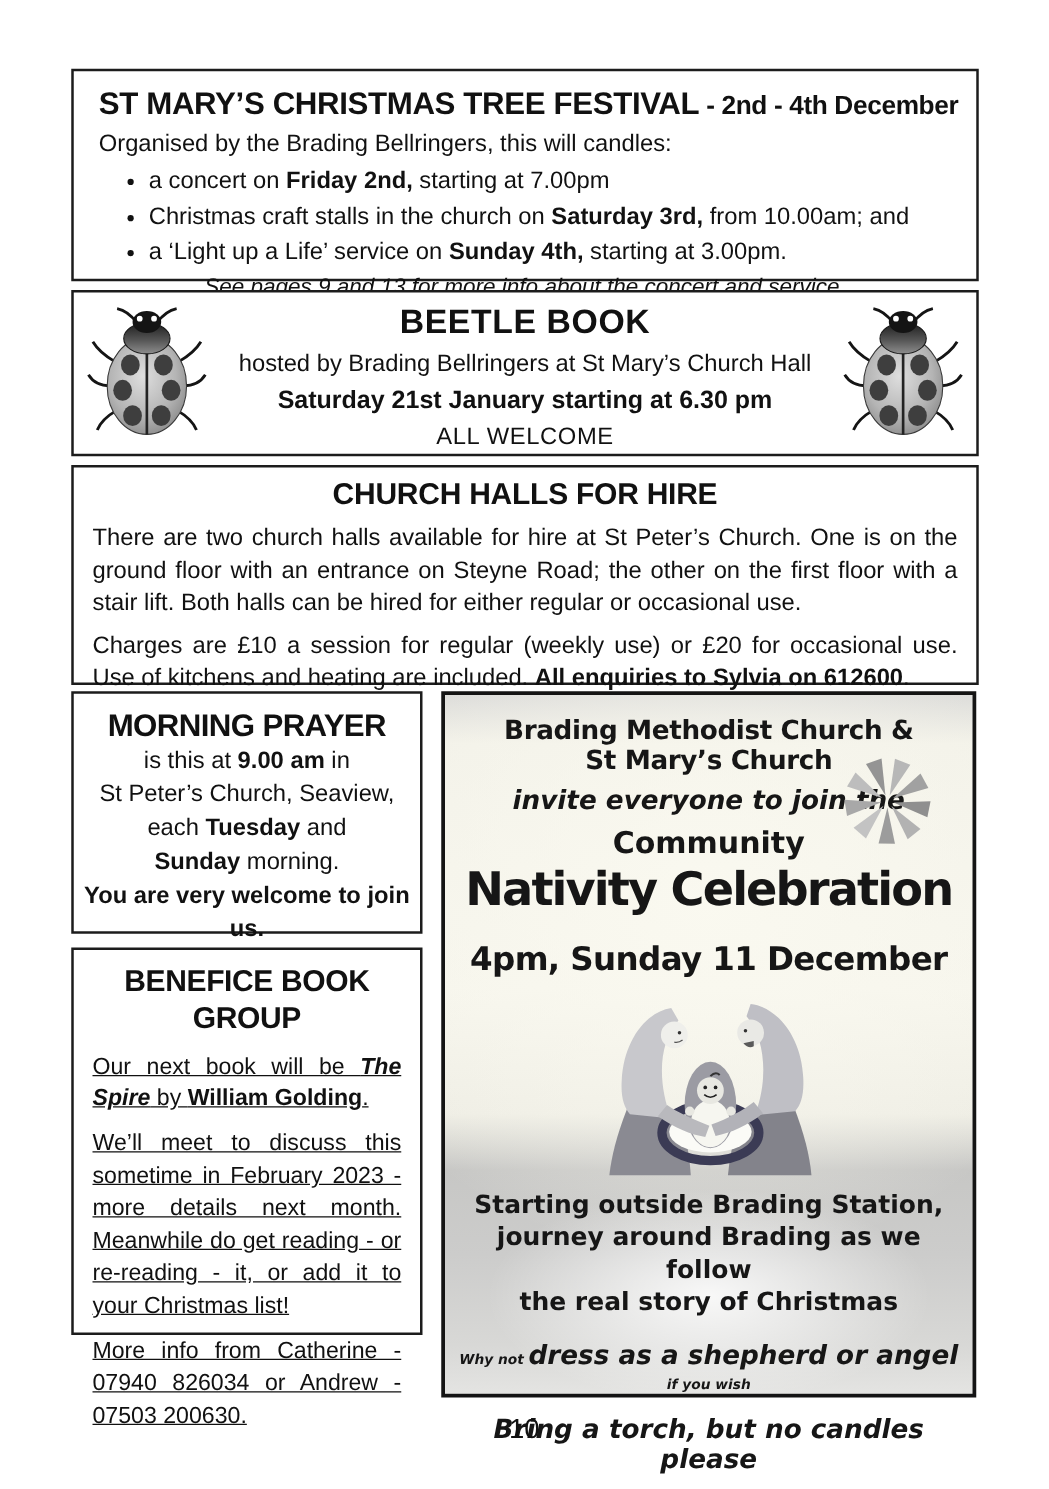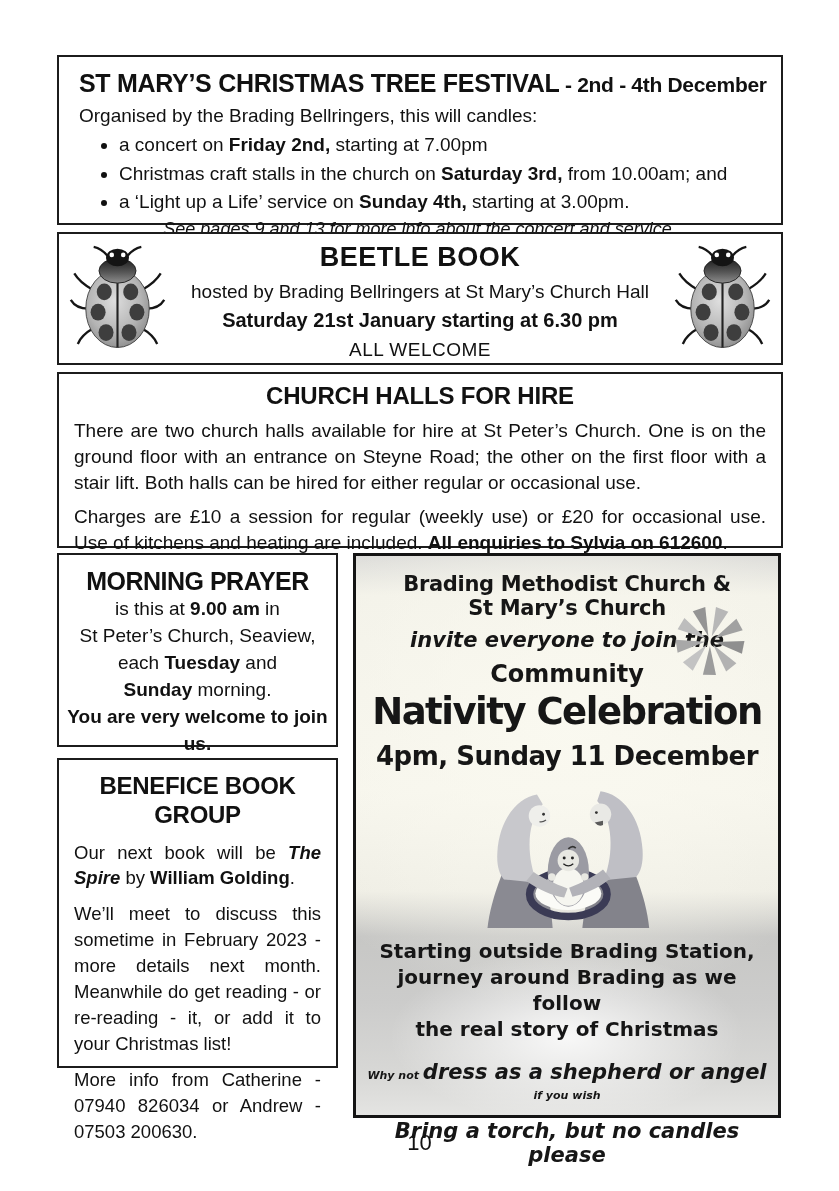--- a/index.html
+++ b/index.html
@@ -36,39 +36,39 @@
   
   .morning{left:57px;top:553px;width:281px;height:194px;padding:12px 6px;text-align:center;}
   .morning .m-title{font-weight:bold;font-size:25px;letter-spacing:-0.5px;}
   .morning .m-line{font-size:19px;line-height:1.42;}
   .morning .m-line:first-of-type{margin-top:2px;}
   .morning .m-bold{font-weight:bold;}
 
   
   .bookgroup{left:57px;top:758px;width:281px;height:310px;padding:12px 15px;}
   .bookgroup .b-title{font-weight:bold;font-size:24px;text-align:center;line-height:1.2;letter-spacing:-0.3px;}
-  .bookgroup p{font-size:18.5px;line-height:1.4;text-align:justify;margin:10px 0 0 0;}
+  .bookgroup p{font-size:18.5px;line-height:1.4;text-align:justify;margin:10px 0 0 0;text-decoration:underline;}
   .bookgroup .b-ital{font-weight:bold;font-style:italic;}
   .bookgroup .b-bold{font-weight:bold;}
 
   
   .poster{
     left:353px;top:553px;width:428px;height:565px;border:3px solid #141414;
     font-family:"DejaVu Sans",sans-serif;color:#161616;text-align:center;
     padding:16px 8px 8px 8px;
     background:
       radial-gradient(ellipse 60% 22% at 50% 86%, rgba(255,255,255,0.85), rgba(255,255,255,0) 70%),
       radial-gradient(ellipse 90% 60% at 50% 30%, rgba(250,249,240,0.95), rgba(250,249,240,0) 85%),
       linear-gradient(180deg,#d9d9d7 0%, #f2f1e8 7%, #f6f5ec 42%, #eeede4 60%, #c7c7c5 68%, #cccccb 80%, #d8d8d6 93%, #e4e4e2 100%);
   }
   .poster .p-head{font-weight:bold;font-size:21px;line-height:1.15;letter-spacing:-0.3px;}
   .poster .p-invite{font-weight:bold;font-style:italic;font-size:21px;margin-top:8px;}
   .poster .p-community{font-weight:bold;font-size:24px;margin-top:8px;}
   .poster .p-title{font-weight:bold;font-size:37px;letter-spacing:-1.5px;margin-top:2px;white-space:nowrap;}
-  .poster .p-datetime{font-weight:bold;font-size:26px;letter-spacing:-0.5px;margin-top:8px;}
+  .poster .p-datetime{font-weight:bold;font-size:26px;letter-spacing:-0.5px;margin-top:20px;}
   .poster .p-route{font-weight:bold;font-size:20px;line-height:1.3;}
   .poster .p-dress{margin-top:18px;font-style:italic;font-weight:bold;}
   .poster .p-dress .small{font-size:11px;}
   .poster .p-dress .big{font-size:21px;}
   .poster .p-torch{font-style:italic;font-weight:bold;font-size:21px;margin-top:16px;}
   .poster .p-concludes{font-weight:bold;font-size:21px;line-height:1.25;margin-top:20px;}
   .starburst{position:absolute;top:44px;right:22px;width:92px;height:82px;}
   .nativity{display:block;margin:2px auto 0 auto;width:255px;height:165px;}
 
   .page-number{position:absolute;left:0;top:1130px;width:839px;text-align:center;font-size:22px;}

